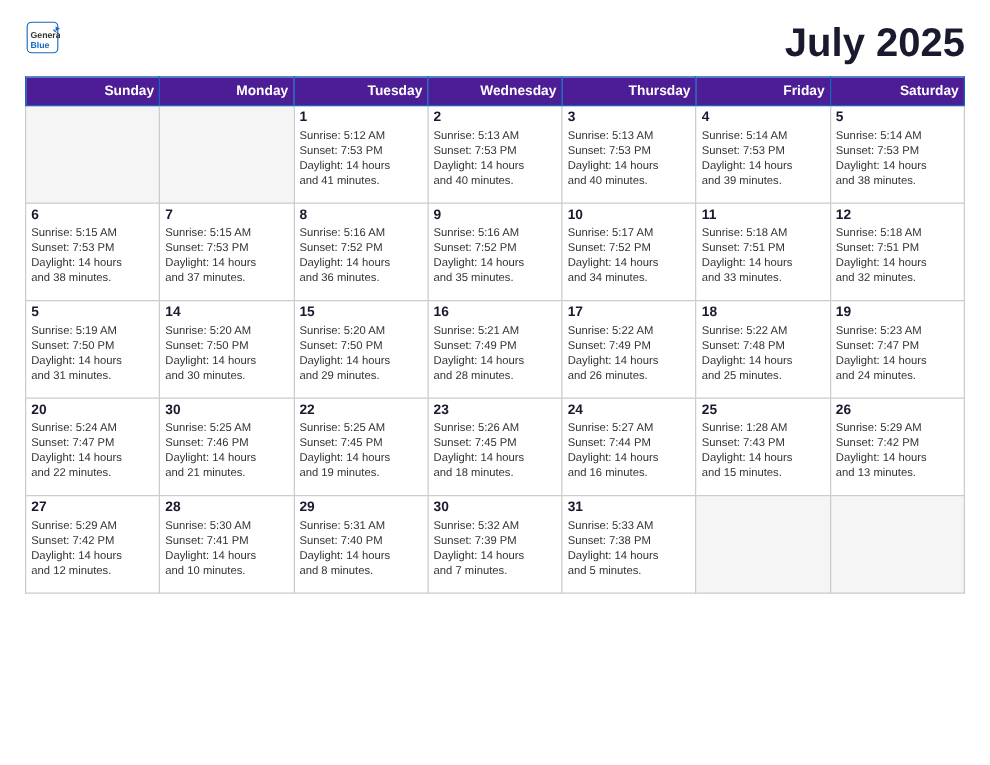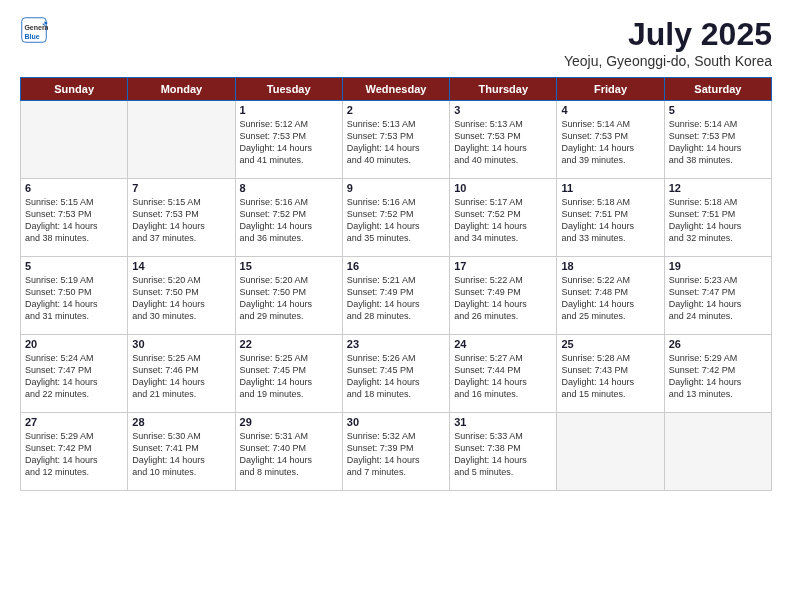--- a/index.html
+++ b/index.html
@@ -41,24 +41,24 @@
     .subtitle {
       font-size: 14px;
       color: #333;
     }
     .calendar {
       width: 100%;
       border-collapse: collapse;
       font-size: 9.5px;
     }
     .calendar th {
-      background: #7f1d1d;
+      background: #4c1d95;
       color: #fff;
       padding: 5px 4px;
-      text-align: center;
+      text-align: right;
       font-size: 11px;
       font-weight: 600;
       border: 1px solid #1565c0;
     }
     .calendar td {
       border: 1px solid #ccc;
       vertical-align: top;
       padding: 3px 4px;
       width: calc(100% / 7);
       height: 78px;
@@ -88,21 +88,20 @@
       <svg class="logo-icon" viewBox="0 0 32 32">
         <rect x="2" y="2" width="28" height="28" rx="4" fill="#fff" stroke="#1565c0" stroke-width="1"></rect>
         <text x="5" y="16" font-size="8" font-weight="bold" fill="#333" font-family="Arial">General</text>
         <text x="5" y="26" font-size="8" font-weight="bold" fill="#1565c0" font-family="Arial">Blue</text>
         <polygon points="26,8 30,12 26,10" fill="#1565c0"></polygon>
         <polygon points="28,6 32,8 28,10" fill="#1565c0"></polygon>
       </svg>
     </div>
     <div class="title-block">
       <div class="month-title">July 2025</div>
-      <div class="subtitle">Yeoju, Gyeonggi-do, South Korea</div>
     </div>
   </div>
 
   <table class="calendar">
     <thead>
       <tr>
         <th>Sunday</th>
         <th>Monday</th>
         <th>Tuesday</th>
         <th>Wednesday</th>
@@ -284,21 +283,21 @@
           </td>
           <td>
             <div class="day-num">24</div>
             <div class="day-info" style="white-space: pre-line;">Sunrise: 5:27 AM
 Sunset: 7:44 PM
 Daylight: 14 hours
 and 16 minutes.</div>
           </td>
           <td>
             <div class="day-num">25</div>
-            <div class="day-info" style="white-space: pre-line;">Sunrise: 5:28 AM
+            <div class="day-info" style="white-space: pre-line;">Sunrise: 1:28 AM
 Sunset: 7:43 PM
 Daylight: 14 hours
 and 15 minutes.</div>
           </td>
           <td>
             <div class="day-num">26</div>
             <div class="day-info" style="white-space: pre-line;">Sunrise: 5:29 AM
 Sunset: 7:42 PM
 Daylight: 14 hours
 and 13 minutes.</div>

